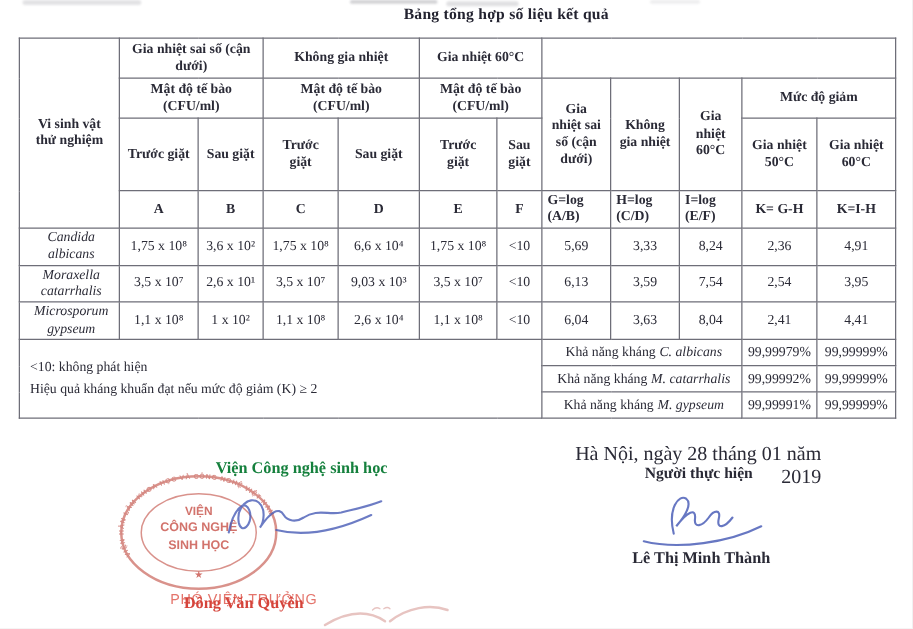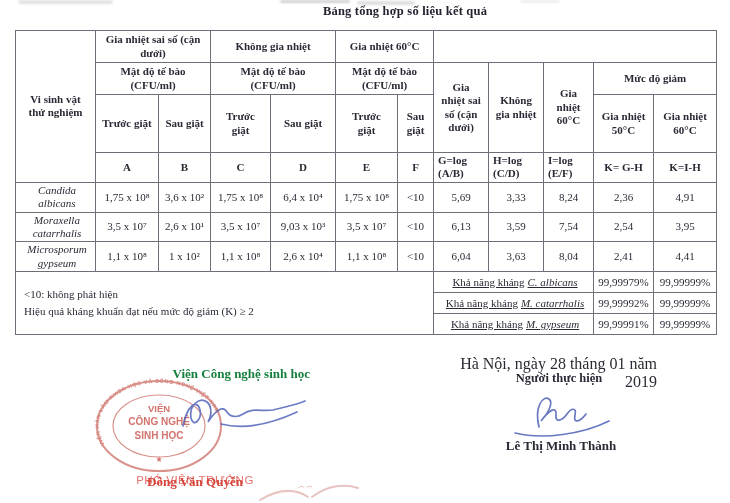--- a/index.html
+++ b/index.html
@@ -28,21 +28,21 @@
   table.results td{
     border:1px solid #6e6e78; text-align:center; vertical-align:middle;
     font-size:11px; padding:1px 2px; line-height:1.22; overflow:hidden;
   }
   .pre{white-space:pre-line;}
   .hd{font-weight:bold;}
   .species{font-style:italic; text-align:left; padding-left:5px !important; line-height:1.15;}
   .fx{text-align:left !important; padding-left:4px !important;}
   .notes-cell{text-align:left !important; padding-left:8px !important; font-size:11px;font-family:Liberation Serif, serif;}
   .notes-cell div{line-height:1.6;}
-  .res-cell{text-align:right; padding-left:5px !important; font-size:10.5px; white-space:nowrap;text-decoration:underline;}
+  .res-cell{text-align:right; padding-left:5px !important; font-size:10.5px; white-space:nowrap;}
   .res-cell i{margin-left:3px;}
   .pct{font-size:10px; padding:1px 1px !important;}
   .val{font-size:10.5px;}
 
   tr.r1{height:32px;} tr.r2{height:32px;} tr.r3{height:58px;} tr.r4{height:29px;}
   tr.d1{height:28px;} tr.d2{height:27px;} tr.d3{height:27px;}
   tr.b1{height:21px;} tr.b2{height:21px;} tr.b3{height:21px;}
 
   .org{
     position:absolute; left:95px; top:366px; width:215px; text-align:right;
@@ -152,21 +152,21 @@
 (E/F)</td>
       <td class="hd">K= G-H</td>
       <td class="hd">K=I-H</td>
     </tr>
     <tr class="d1">
       <td class="species pre">Candida
 albicans</td>
       <td class="val">1,75 x 10⁸</td>
       <td class="val">3,6 x 10²</td>
       <td class="val">1,75 x 10⁸</td>
-      <td class="val">6,4 x 10⁴</td>
+      <td class="val">6,6 x 10⁴</td>
       <td class="val">1,75 x 10⁸</td>
       <td class="val">&lt;10</td>
       <td class="val">5,69</td>
       <td class="val">3,33</td>
       <td class="val">8,24</td>
       <td class="val">2,36</td>
       <td class="val">4,91</td>
     </tr>
     <tr class="d2">
       <td class="species pre">Moraxella

